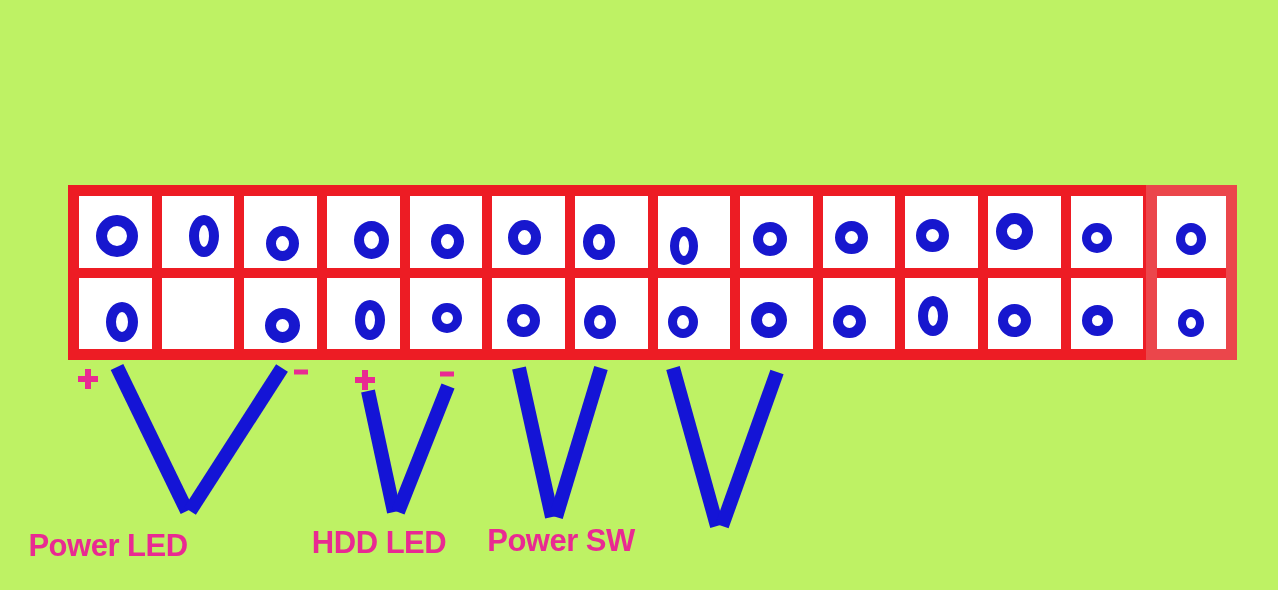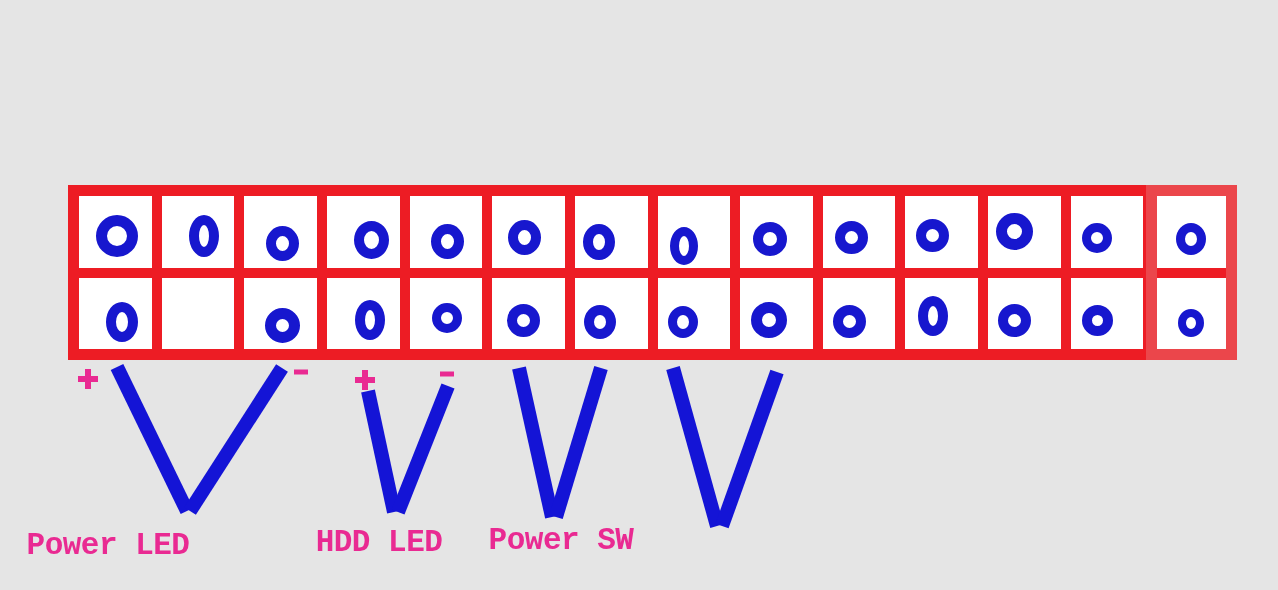--- a/index.html
+++ b/index.html
@@ -1,18 +1,18 @@
 <!DOCTYPE html>
 <html style="--grid-red: #ED1C24; --light-red: #EB464B; --pin-blue: #1717CE; --pink: #E92A92;"><head>
 <meta charset="utf-8">
 <style>
   html,body{margin:0;padding:0;background:#fff;}
   .canvas{
-    position:relative;width:1278px;height:590px;background:#e5e5e5;
-    overflow:hidden;font-family:Liberation Mono, monospace;
+    position:relative;width:1278px;height:590px;background:#bef264;
+    overflow:hidden;font-family:Liberation Sans, sans-serif;
   }
   #pin-grid{
     position:absolute;left:68px;top:185px;width:1169px;height:175px;
     box-sizing:border-box;padding:11px;background:var(--grid-red);
     display:grid;grid-template-columns:repeat(14,1fr);grid-template-rows:1fr 1fr;gap:10px;
   }
   .cell{background:#ffffff;display:flex;align-items:center;justify-content:center;overflow:visible;}
   .pin{
     display:block;border-style:solid;border-color:var(--pin-blue);
     border-radius:50%;box-sizing:content-box;background:#ffffff;

